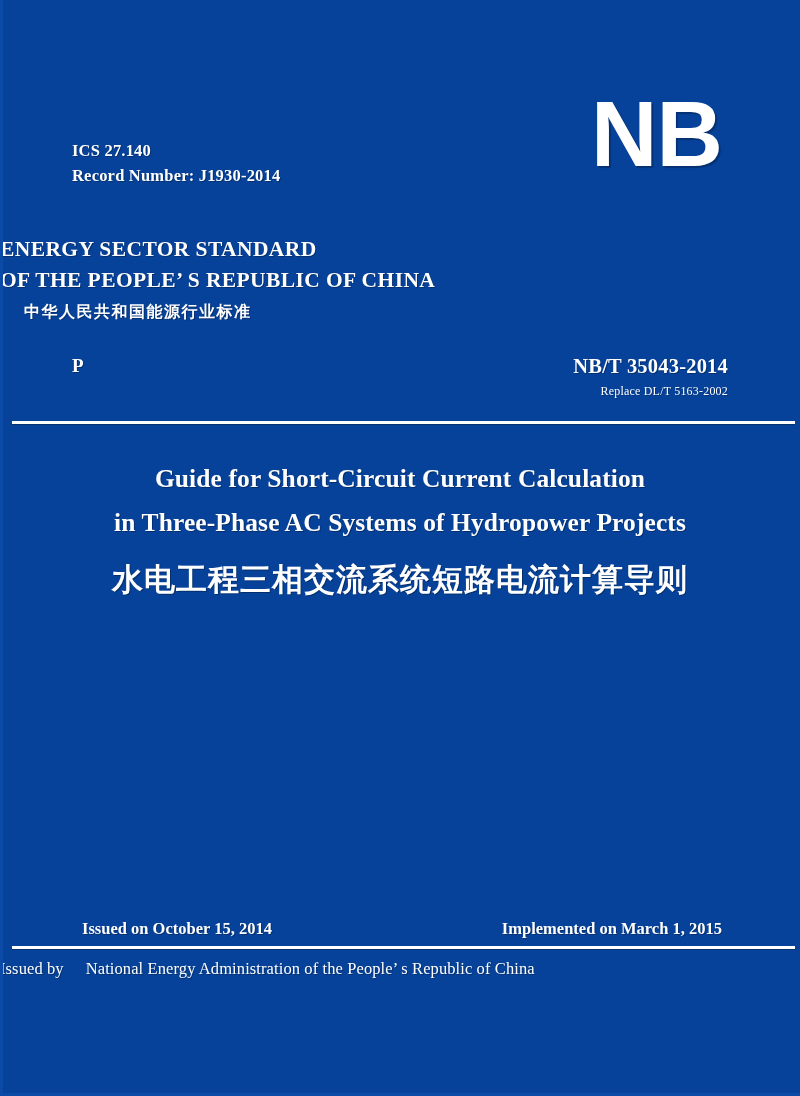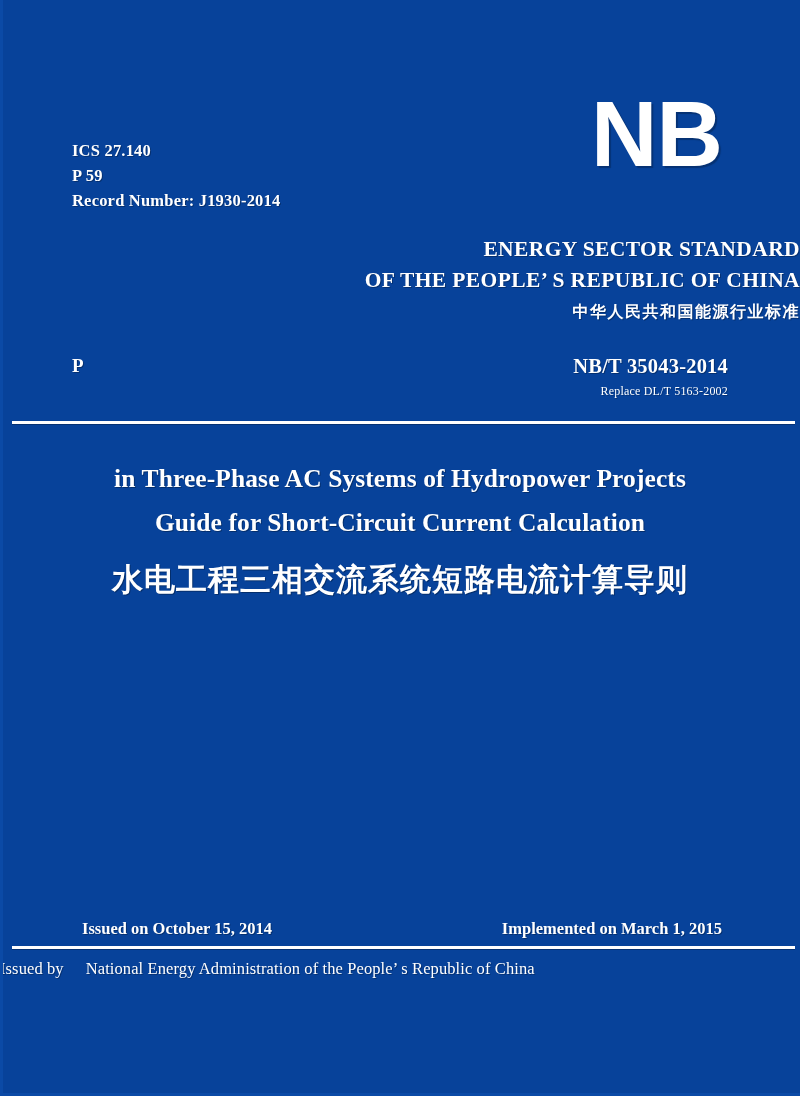--- a/index.html
+++ b/index.html
@@ -56,21 +56,21 @@
     line-height: 1;
     letter-spacing: -1px;
     text-shadow: 2px 2px 1px rgba(0,0,0,.25);
   }
 
   
   .std-head {
     position: absolute;
     left: 0; right: 0;
     top: 234px;
-    text-align: right;
+    text-align: left;
   }
   .std-head .en {
     font-weight: bold;
     font-size: 21.5px;
     line-height: 1.42;
     letter-spacing: .4px;
     text-shadow: 1px 1px 0 rgba(0,0,0,.28);
   }
   .std-head .cn {
     margin-top: 7px;
@@ -180,21 +180,20 @@
   }
   .issuer .lead { margin-right: 22px; }
 </style>
 </head>
 <body>
 
 <div class="cover">
 
   <div class="ident">
     <div>ICS 27.140</div>
-    <div>P 59</div>
     <div>Record Number: J1930-2014</div>
   </div>
 
   <div class="nb-logo">NB</div>
 
   <div class="std-head">
     <div class="en">ENERGY SECTOR STANDARD</div>
     <div class="en">OF THE PEOPLE’ S REPUBLIC OF CHINA</div>
     <div class="cn">中华人民共和国能源行业标准</div>
   </div>
@@ -203,22 +202,22 @@
     <div class="classifier">P</div>
     <div class="numbers">
       <div class="std-no">NB/T 35043-2014</div>
       <div class="replaces">Replace DL/T 5163-2002</div>
     </div>
   </div>
 
   <div class="rule rule-top"></div>
 
   <div class="title-block">
+    <div class="t-en">Guide for Short-Circuit Current Calculation</div>
     <div class="t-en">in Three-Phase AC Systems of Hydropower Projects</div>
-    <div class="t-en">Guide for Short-Circuit Current Calculation</div>
     <div class="t-cn">水电工程三相交流系统短路电流计算导则</div>
   </div>
 
   <div class="dates">
     <span class="issued">Issued on October 15, 2014</span>
     <span class="implemented">Implemented on March 1, 2015</span>
   </div>
 
   <div class="rule rule-bottom"></div>
 

